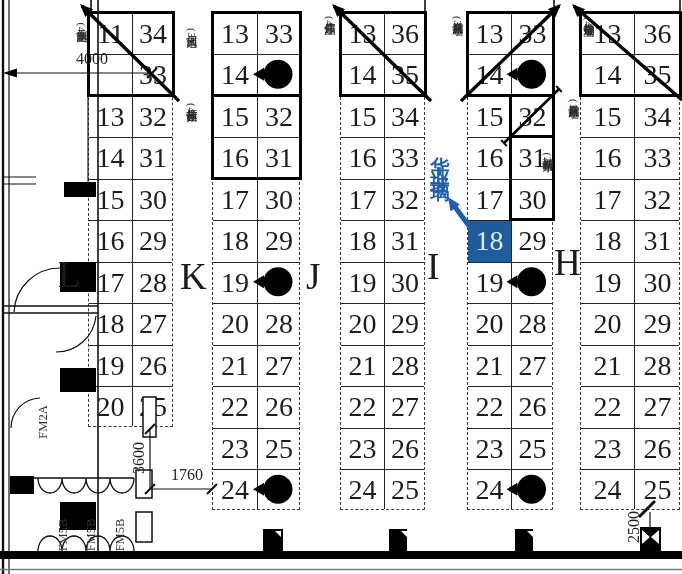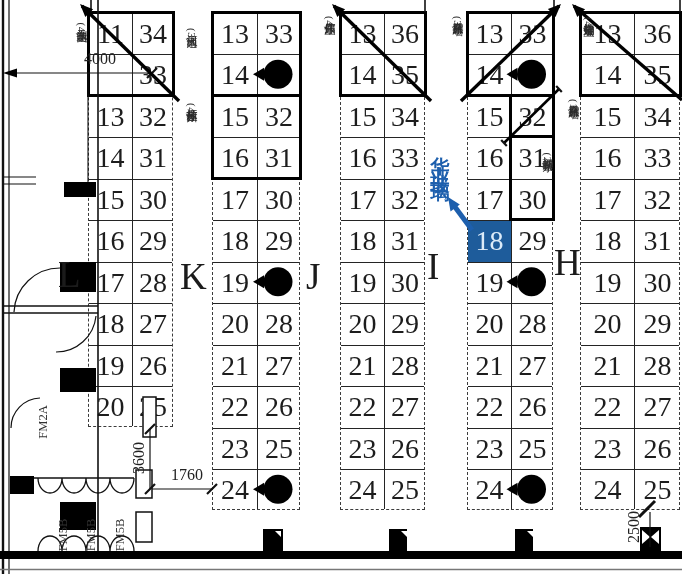--- a/index.html
+++ b/index.html
@@ -304,21 +304,21 @@
       <div class="vlabel" style="left: 184px; top: 100px; height: 92px; width: 14px;">江苏苏州恒发(4)</div>
       <div class="vlabel" style="left: 322px; top: 13px; height: 86px; width: 14px;">广东伟业铝厂(4)</div>
       <div class="vlabel" style="left: 450px; top: 13px; height: 86px; width: 14px;">广东科腾幕墙(3)</div>
       <div class="vlabel" style="left: 581px; top: 14px; height: 92px; width: 14px;">福建奋宏铝业(4)</div>
       <div class="vlabel" style="left: 552px; top: 96px; height: 50px; width: 28px;">广东科腾幕墙(1)</div>
       <div class="vlabel" style="left: 540px; top: 150px; height: 88px; width: 14px;">新疆塑科东(2)</div>
     </div>
 
   <div class="callout">华业玻璃</div>
 
-  <div class="dim" style="left:62px;top:50px;width:76px;">4000</div>
+  <div class="dim" style="left:54px;top:50px;width:76px;">4000</div>
   <div class="dim rot" style="left:108px;top:449px;width:62px;">3600</div>
   <div class="dim" style="left:156px;top:466px;width:62px;">1760</div>
   <div class="dim rot" style="left:603px;top:518px;width:62px;">2500</div>
 
   <div class="dim rot fm" style="left:12px;top:413px;width:62px;">FM2A</div>
   <div class="dim rot fm" style="left:32px;top:526px;width:62px;">FM5B</div>
   <div class="dim rot fm" style="left:60px;top:526px;width:62px;">FM5B</div>
   <div class="dim rot fm" style="left:89px;top:526px;width:62px;">FM5B</div>
 </div>
 

